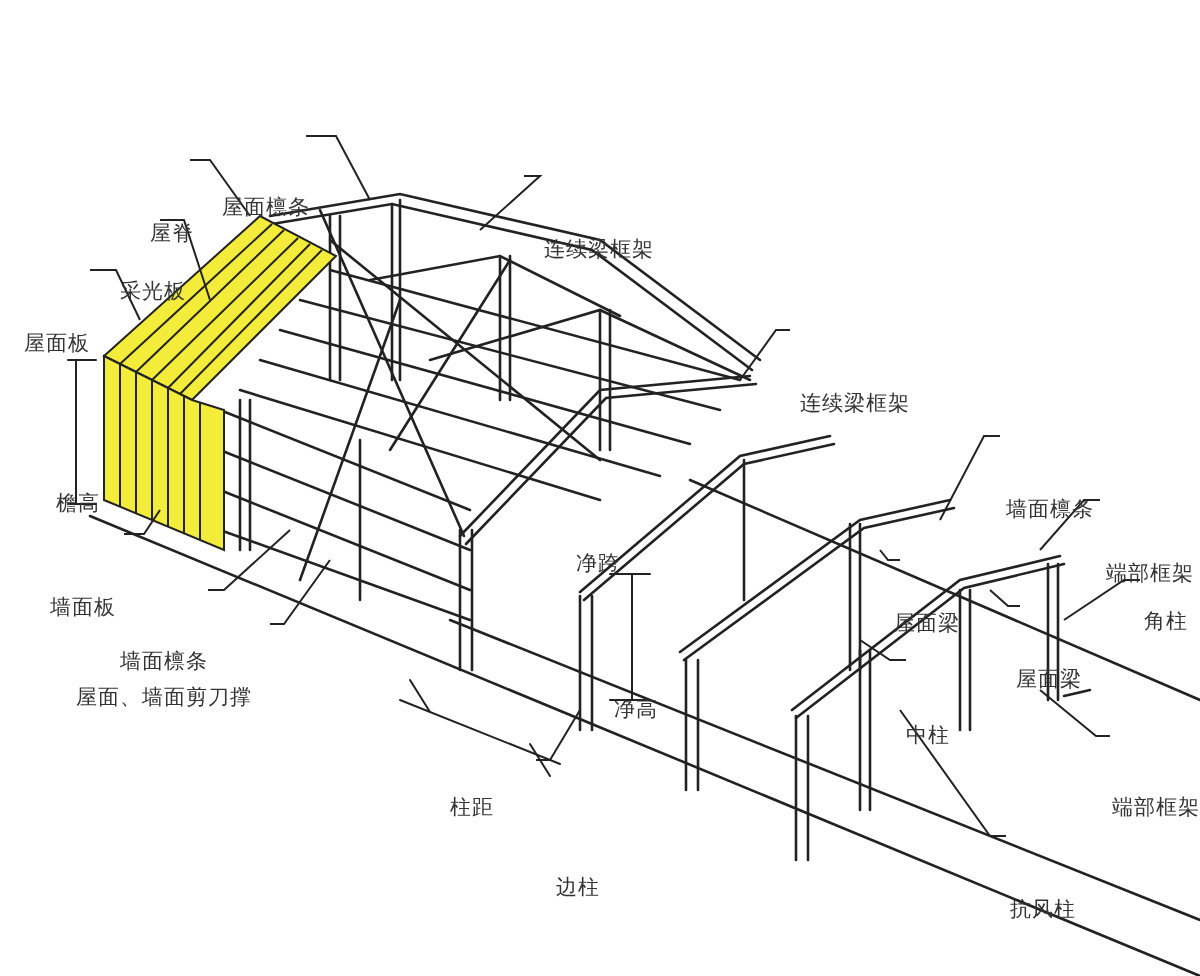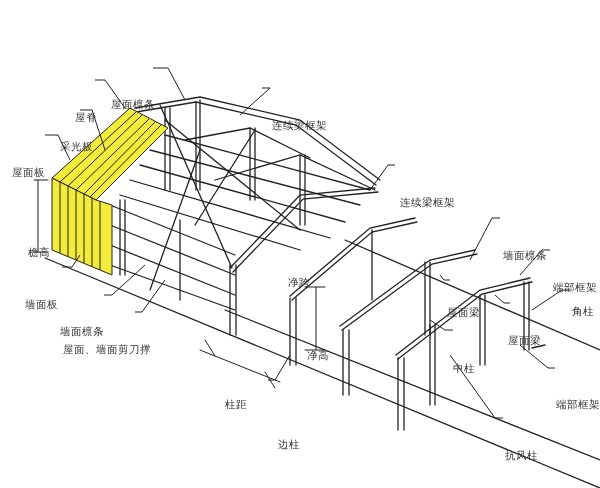--- a/index.html
+++ b/index.html
@@ -144,21 +144,21 @@
 
 <div class="lbl" style="left:111px;top:62px">屋面檩条</div>
 <div class="lbl" style="left:75px;top:75px">屋脊</div>
 <div class="lbl" style="left:60px;top:104px">采光板</div>
 <div class="lbl" style="left:12px;top:130px">屋面板</div>
 <div class="lbl" style="left:272px;top:83px">连续梁框架</div>
 <div class="lbl" style="left:400px;top:160px">连续梁框架</div>
 <div class="lbl" style="left:28px;top:210px">檐高</div>
 <div class="lbl" style="left:25px;top:262px">墙面板</div>
 <div class="lbl" style="left:60px;top:289px">墙面檩条</div>
-<div class="lbl" style="left:63px;top:307px">屋面、墙面剪刀撑</div>
+<div class="lbl" style="left:38px;top:307px">屋面、墙面剪刀撑</div>
 <div class="lbl" style="left:288px;top:240px">净跨</div>
 <div class="lbl" style="left:307px;top:313px">净高</div>
 <div class="lbl" style="left:225px;top:362px">柱距</div>
 <div class="lbl" style="left:278px;top:402px">边柱</div>
 <div class="lbl" style="left:503px;top:213px">墙面檩条</div>
 <div class="lbl" style="left:553px;top:245px">端部框架</div>
 <div class="lbl" style="left:447px;top:270px">屋面梁</div>
 <div class="lbl" style="left:508px;top:298px">屋面梁</div>
 <div class="lbl" style="left:572px;top:269px">角柱</div>
 <div class="lbl" style="left:453px;top:326px">中柱</div>

